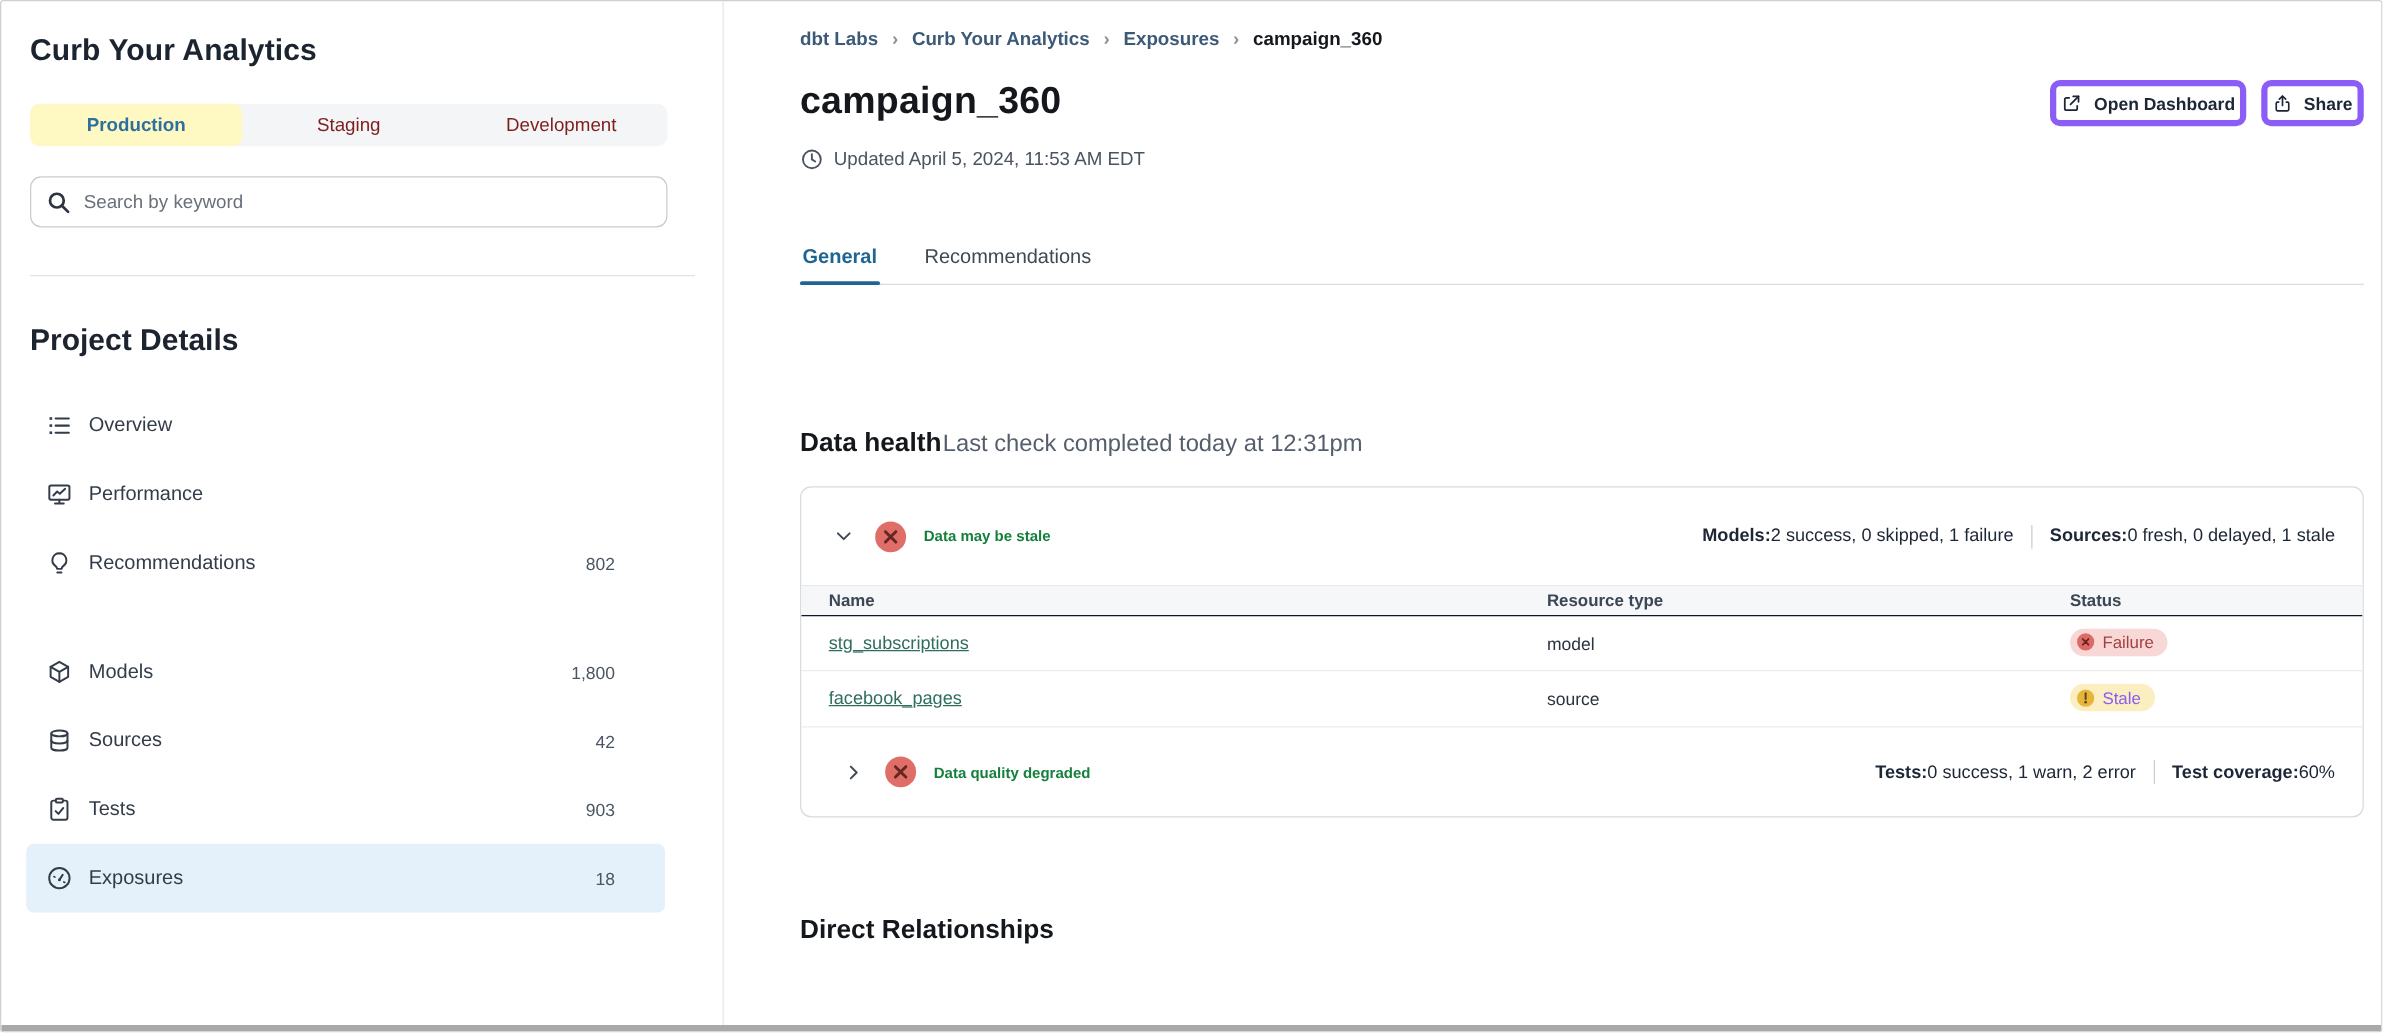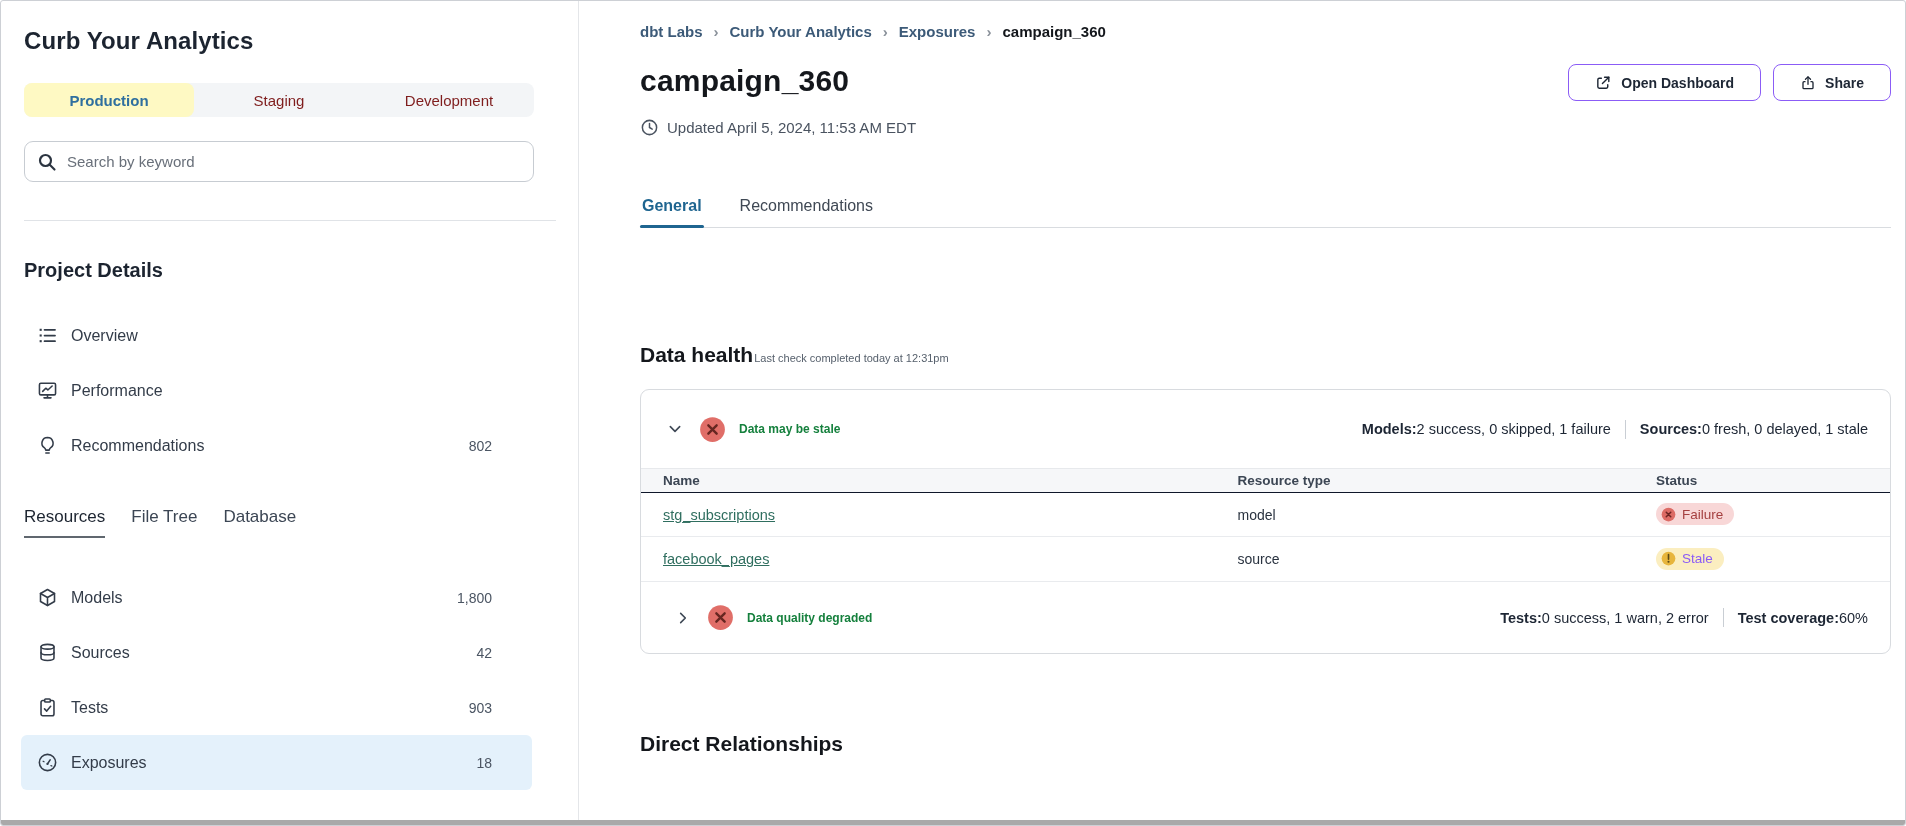--- a/index.html
+++ b/index.html
@@ -37,21 +37,21 @@
     display: flex; align-items: center; padding: 0 12px; gap: 10px; background: #fff;
   }
   .search-box input {
     border: none; outline: none; flex: 1; font-family: inherit;
     font-size: 15px; color: #2a3340; background: transparent;
   }
   .search-box input::placeholder { color: #69707a; }
 
   .side-divider { margin-top: 38px; border: none; border-top: 1px solid #e0e3e7; width: 532px; }
 
-  .side-heading { margin-top: 38px; font-size: 20px; font-weight: 700; color: #1c2430; }
+  .side-heading { margin-top: 38px; font-size: 24px; font-weight: 700; color: #1c2430; }
 
   .side-nav { margin-top: 26px; }
   .side-nav.resources { margin-top: 32px; }
   .nav-row {
     height: 55px; display: flex; align-items: center;
     width: 511px; margin-left: -3px; padding: 0 40px 0 16px;
     border-radius: 6px; cursor: pointer;
   }
   .nav-row.active { background: #e4f1fb; }
   .nav-row .nav-icon { width: 21px; height: 21px; margin-right: 13px; color: #333c49; flex: none; display: flex; }
@@ -73,42 +73,42 @@
   .crumb { font-size: 15px; font-weight: 700; color: #3c5a78; text-decoration: none; cursor: pointer; }
   .crumb.current { color: #14171c; cursor: default; }
   .crumb-sep { color: #8b929b; font-size: 15px; font-weight: 700; }
   .crumb-sep::after { content: "\203A"; }
 
   .title-row { margin-top: 24px; display: flex; align-items: flex-start; }
   .page-title { font-size: 30px; font-weight: 700; color: #14171c; letter-spacing: .2px; }
   .actions { margin-left: auto; display: flex; gap: 12px; }
   .action-btn {
     display: inline-flex; align-items: center; gap: 9px; height: 37px;
-    border: 1px solid #8b5cf6; border-radius: 8px; background: #fff; cursor: pointer;
-    padding: 0 26px; font-family: inherit; font-size: 14px; font-weight: 700; color: #1d2634;
+    border: 5px solid #8b5cf6; border-radius: 8px; background: #fff; cursor: pointer;
+    padding: 0 4px; font-family: inherit; font-size: 14px; font-weight: 700; color: #1d2634;
   }
   .action-btn svg { flex: none; }
 
   .updated-row { margin-top: 17px; display: flex; align-items: center; gap: 8px; color: #4a5360; }
   .updated-text { font-size: 15px; color: #4a5360; }
 
   .main-tabs { margin-top: 60px; display: flex; gap: 34px; border-bottom: 1px solid #d9dce0; }
   .main-tab {
     font-size: 16px; color: #3f4854; padding: 0 2px 12px 2px; cursor: pointer;
     border: none; background: none; font-family: inherit; position: relative;
   }
   .main-tab.active { color: #1f6590; font-weight: 700; }
   .main-tab.active::after {
     content: ""; position: absolute; left: 0; right: 0; bottom: -1px; height: 3px;
     background: #1f6590; border-radius: 2px;
   }
 
   .dh-heading-row { margin-top: 115px; display: flex; align-items: baseline; gap: 1px; }
   .section-heading { font-size: 21px; font-weight: 700; color: #14171c; }
-  .dh-subtext { font-size: 11px; color: #555f6b; }
+  .dh-subtext { font-size: 19px; color: #555f6b; }
 
   .card {
     margin-top: 22px; border: 1px solid #d8dbdf; border-radius: 9px;
     width: 1251px; max-width: 100%; overflow: hidden; background: #fff;
   }
   .sec-header { display: flex; align-items: center; padding: 0 22px; }
   .sec-header.first { height: 78px; }
   .sec-header.second { height: 72px; border-top: 1px solid #e9ebee; padding-left: 30px; }
   .sec-toggle { background: none; border: none; cursor: pointer; display: flex; padding: 4px; }
   .sec-status-icon { margin-left: 12px; display: flex; flex: none; }
@@ -202,25 +202,20 @@
           <svg width="21" height="21" viewBox="0 0 24 24" fill="none" stroke="#333c49" stroke-width="1.8" stroke-linecap="round" stroke-linejoin="round">
             <path d="M12 2.9a6.4 6.4 0 0 0-3.7 11.6c.9.66 1.6 1.75 1.6 2.75h4.2c0-1 .7-2.09 1.6-2.75A6.4 6.4 0 0 0 12 2.9z"></path>
             <path d="M10.1 20.6h3.8"></path>
           </svg>
         </span>
         <span class="nav-label">Recommendations</span>
         <span class="nav-count">802</span>
       </div>
     </nav>
 
-    <div class="browser-tabs">
-      <button class="browser-tab active">Resources</button>
-      <button class="browser-tab">File Tree</button>
-      <button class="browser-tab">Database</button>
-    </div>
 
     <nav class="side-nav resources">
       <div class="nav-row">
         <span class="nav-icon">
           <svg width="21" height="21" viewBox="0 0 24 24" fill="none" stroke="#333c49" stroke-width="1.8" stroke-linecap="round" stroke-linejoin="round">
             <path d="M12 2.8l8 4.6v9.2l-8 4.6-8-4.6V7.4z"></path>
             <path d="M4 7.4l8 4.6 8-4.6M12 12v9.2"></path>
           </svg>
         </span>
         <span class="nav-label">Models</span>

